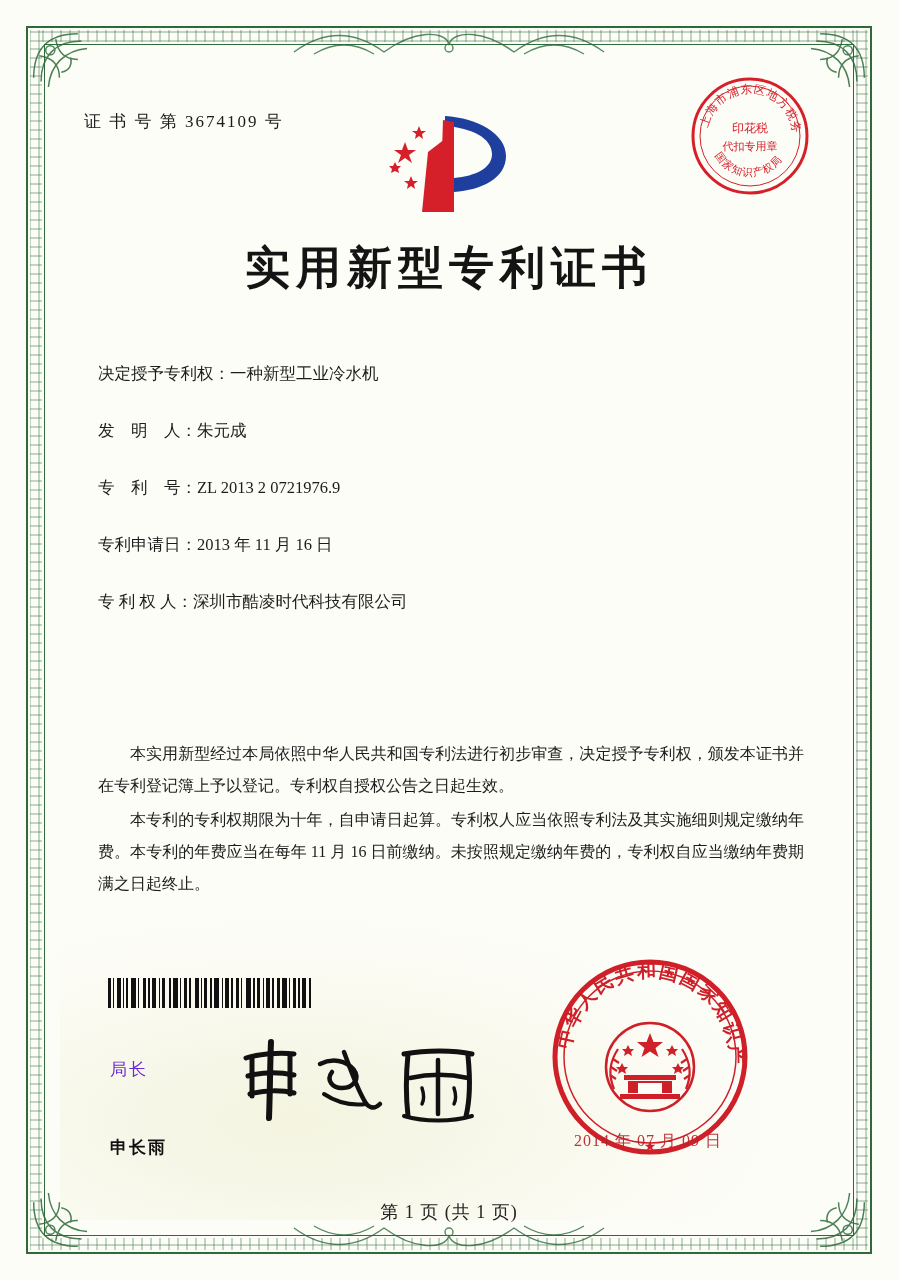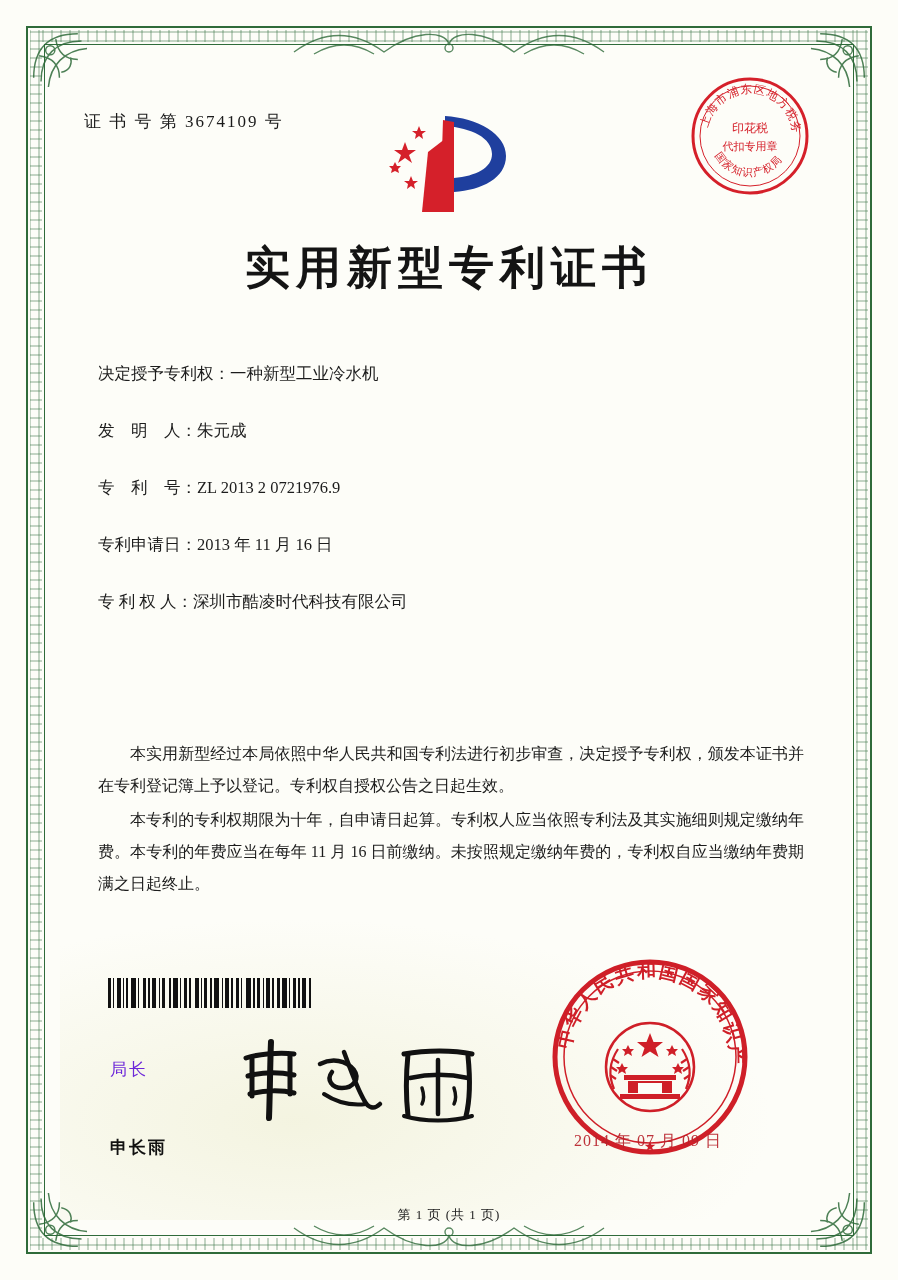--- a/index.html
+++ b/index.html
@@ -216,21 +216,21 @@
     letter-spacing: 1px;
     opacity: .92;
   }
 
   
   .page-footer {
     position: absolute;
     left: 0; right: 0;
     bottom: 56px;
     text-align: center;
-    font-size: 13px;
+    font-size: 18px;
     color: #222;
     letter-spacing: 1px;
     margin-top: 41px;
   }
 </style>
 </head>
 <body>
 
 <div class="page">
 

